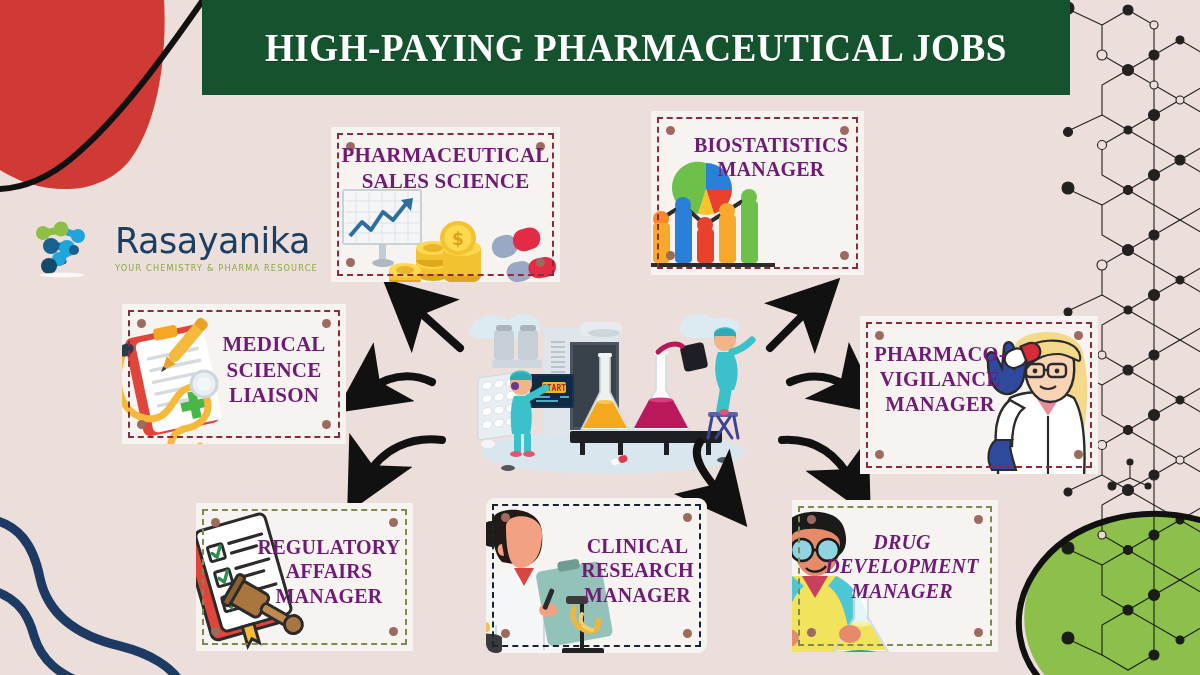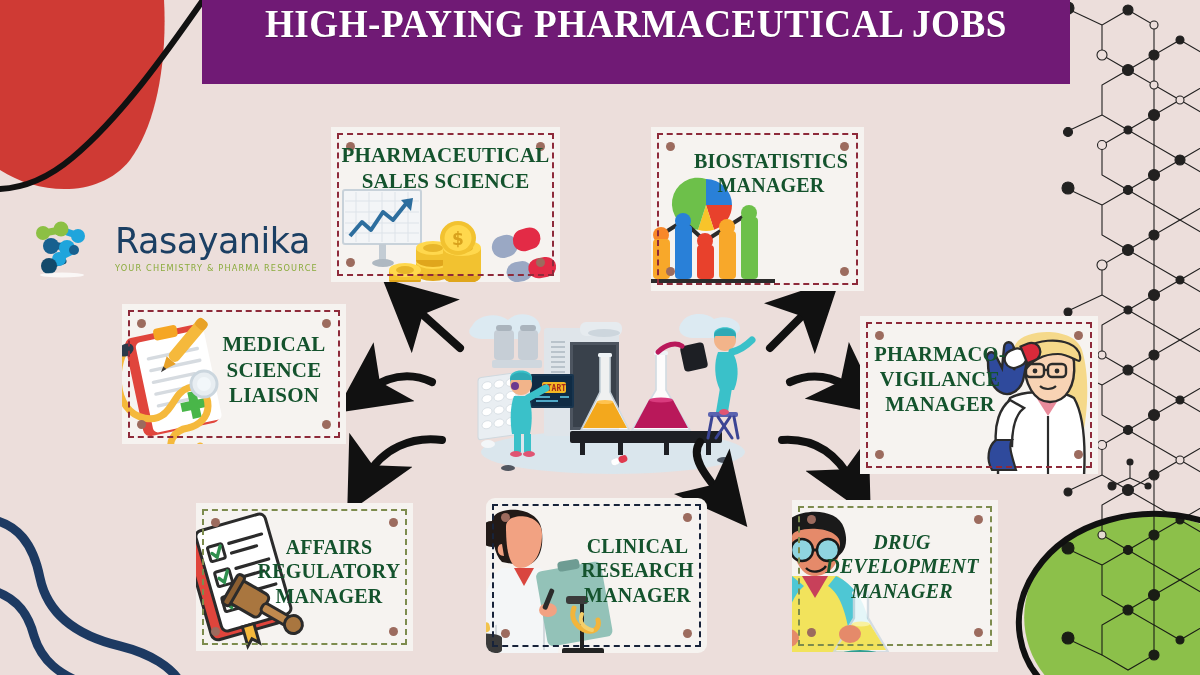--- a/index.html
+++ b/index.html
@@ -7,23 +7,23 @@
   body {
     font-family: "Liberation Serif", "DejaVu Serif", serif;
     background: #ecdedb;
     position: relative;
   }
   #stage { position: absolute; inset: 0; width: 1200px; height: 675px; overflow: hidden; }
   #deco-svg { position: absolute; left: 0; top: 0; width: 1200px; height: 675px; }
 
   
   #title-banner {
-    position: absolute; left: 202px; top: 0px; width: 868px; height: 84px;
-    background: #701a75;
-    display: flex; align-items: flex-start; justify-content: center;
+    position: absolute; left: 202px; top: 0px; width: 868px; height: 95px;
+    background: #14532d;
+    display: flex; align-items: center; justify-content: center;
     z-index: 6;
   }
   #title-text {
     color: #ffffff;
     font-family: "Liberation Serif", "DejaVu Serif", serif;
     font-weight: bold;
     font-size: 40px;
     letter-spacing: 0.5px;
     transform: scaleX(0.93);
     white-space: nowrap;
@@ -64,32 +64,32 @@
   }
   .dot.tl { left: 15px; top: 15px; }
   .dot.tr { right: 15px; top: 15px; }
   .dot.bl { left: 15px; bottom: 15px; }
   .dot.br { right: 15px; bottom: 15px; }
 
   .card-label {
     position: absolute; z-index: 4;
     font-family: "Liberation Serif", "DejaVu Serif", serif;
     font-weight: bold;
-    color: #14532d;
+    color: #701a75;
     line-height: 1.22;
     letter-spacing: 0.2px;
   }
   .card-art { position: absolute; z-index: 2; }
 
   
   #card-sales      { left: 331px; top: 127px; width: 229px; height: 155px; }
   #card-sales .card-label { left: 0; right: 0; top: 16px; text-align: center; font-size: 21px; }
   #card-sales .card-art   { left: 6px; bottom: -2px; width: 225px; height: 96px; }
 
-  #card-biostat    { left: 651px; top: 127px; width: 213px; height: 164px; }
+  #card-biostat    { left: 651px; top: 111px; width: 213px; height: 164px; }
   #card-biostat .card-label { right: 12px; top: 22px; width: 162px; text-align: center; font-size: 20px; }
   #card-biostat .card-art   { left: 0px; bottom: 4px; width: 132px; height: 118px; }
 
   #card-msl        { left: 122px; top: 304px; width: 224px; height: 140px; }
   #card-msl .card-label { right: 12px; top: 28px; width: 120px; text-align: center; font-size: 21px; }
   #card-msl .card-art   { left: -10px; top: 6px; width: 150px; height: 150px; }
 
   #card-pv         { left: 860px; top: 316px; width: 238px; height: 158px; }
   #card-pv .card-label { left: 12px; top: 26px; width: 136px; text-align: center; font-size: 20.5px; }
   #card-pv .card-art   { right: -4px; top: 4px; width: 140px; height: 155px; }
@@ -650,22 +650,22 @@
         <rect x="80" y="90" width="32" height="10" rx="4" fill="#c08a4e" stroke="#2b2b2b" stroke-width="3"></rect>
         <circle cx="116" cy="95" r="9" fill="#a9763f" stroke="#2b2b2b" stroke-width="3"></circle>
       </g>
     </svg>
     <div class="card-dash"></div>
     <span class="dot tl"></span>
     <span class="dot tr"></span>
     <span class="dot bl"></span>
     <span class="dot br"></span>
     <div class="card-label">
+      <div>REGULATORY</div>
       <div>AFFAIRS</div>
-      <div>REGULATORY</div>
       <div>MANAGER</div>
     </div>
   </div>
 
   <div class="card navy" id="card-clinical">
     <svg class="card-art" viewBox="0 0 170 156">
 
       <circle cx="30" cy="34" r="13" fill="#221a17"></circle>
       <path d="M30,22 C28,6 78,2 80,32 C82,54 74,64 62,66 L40,62 C32,54 30,38 30,22 Z" fill="#221a17"></path>
 

